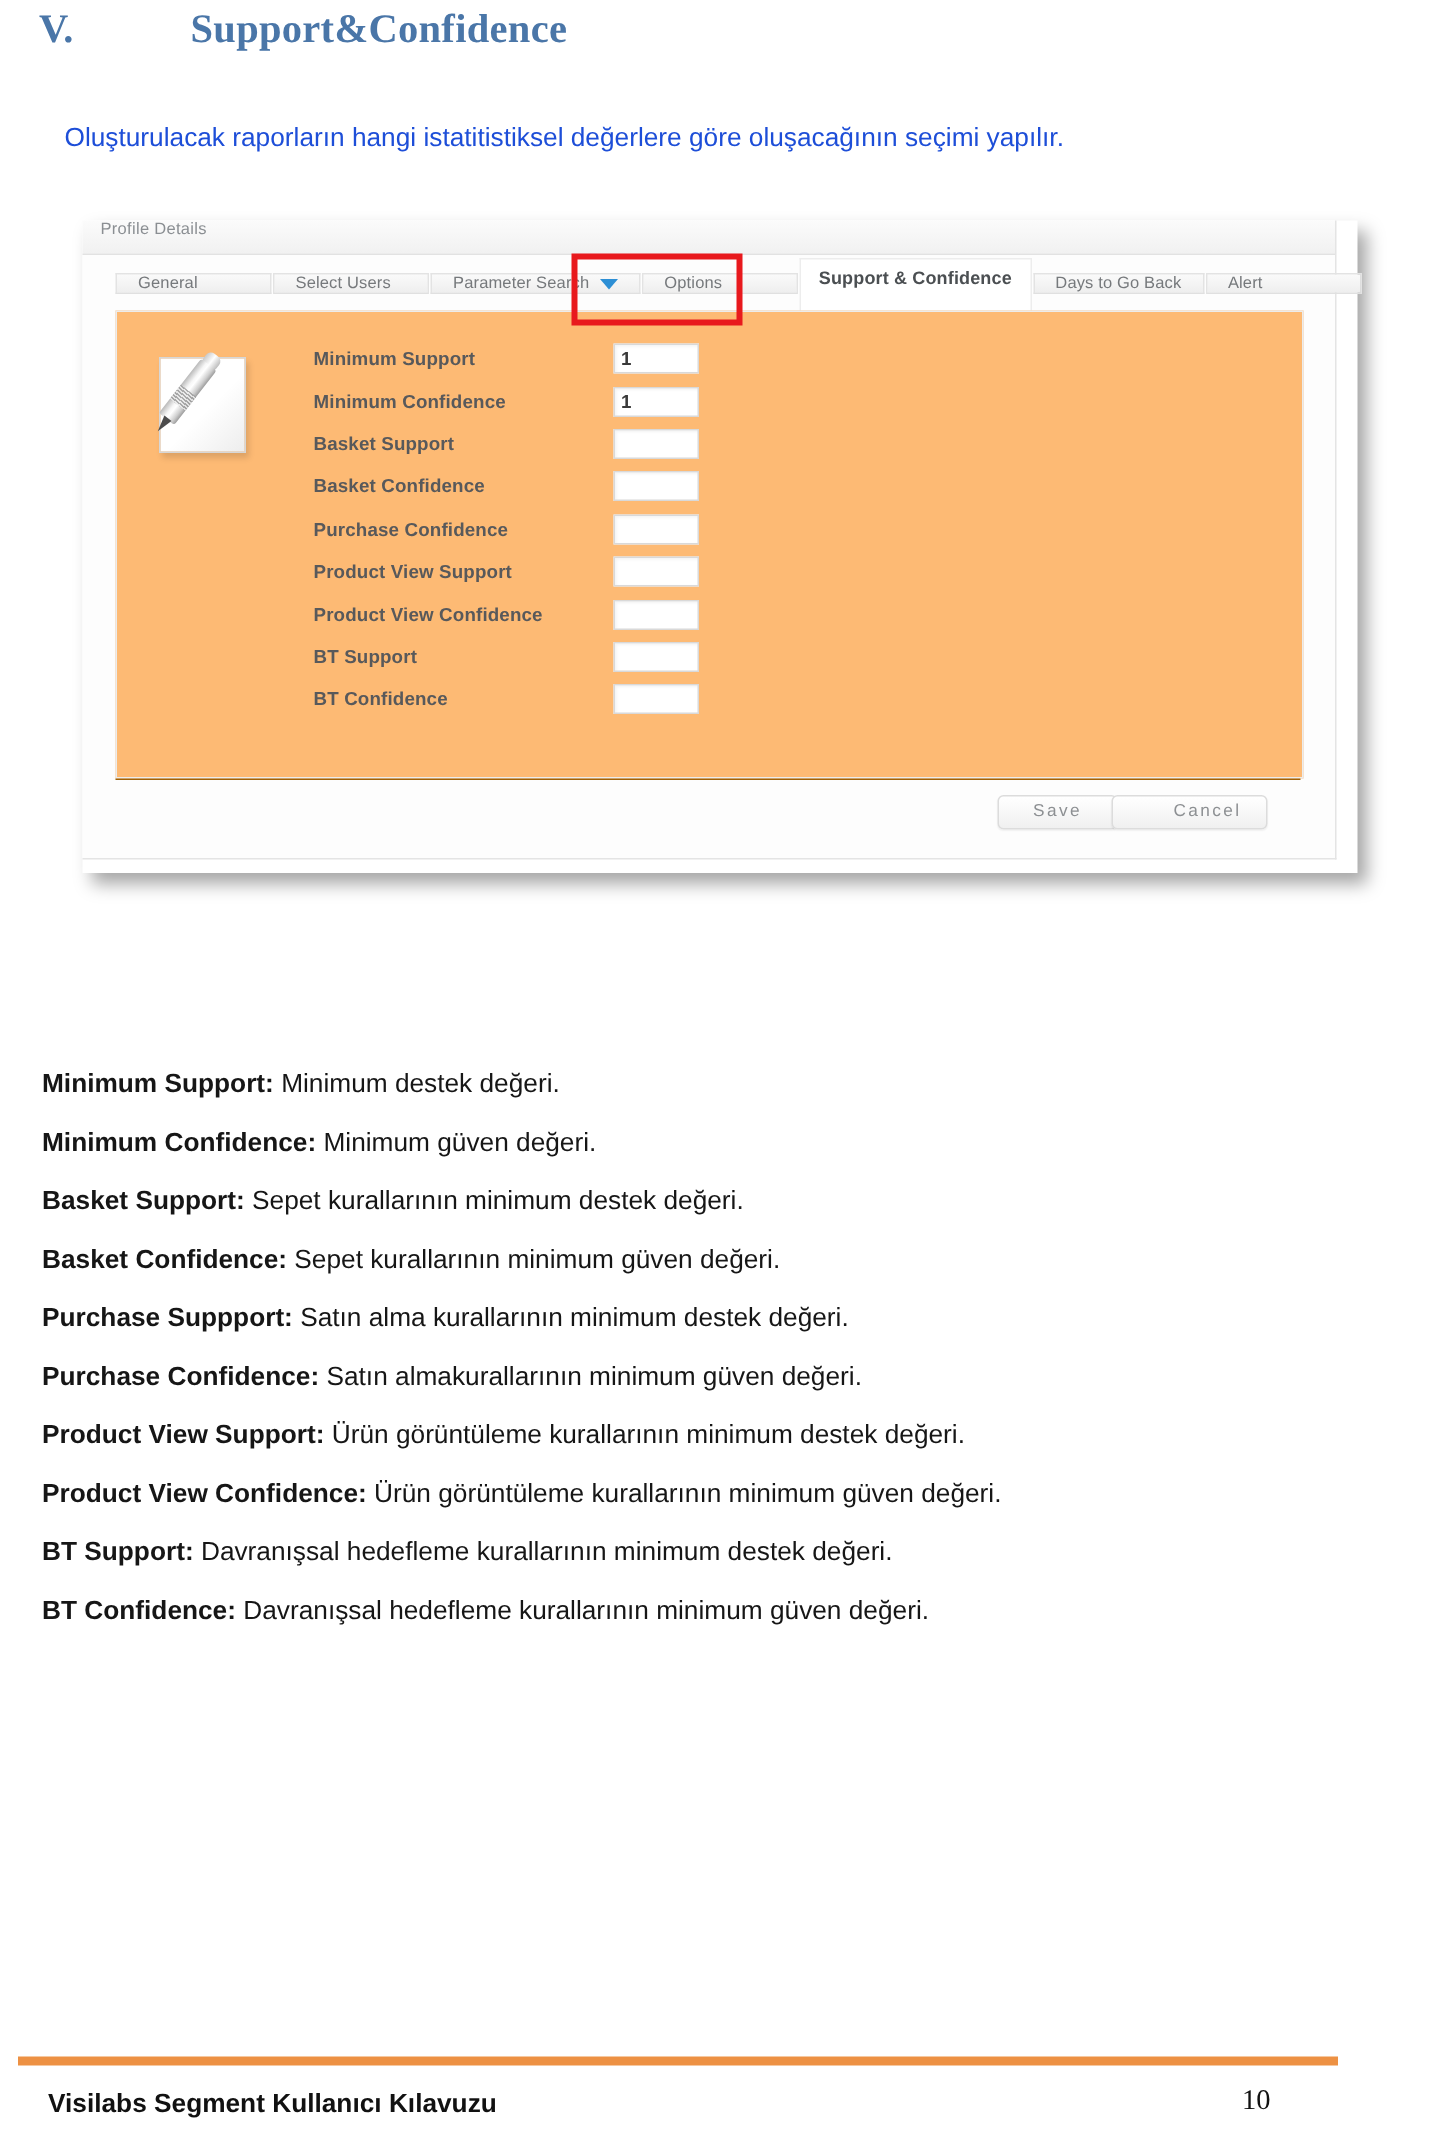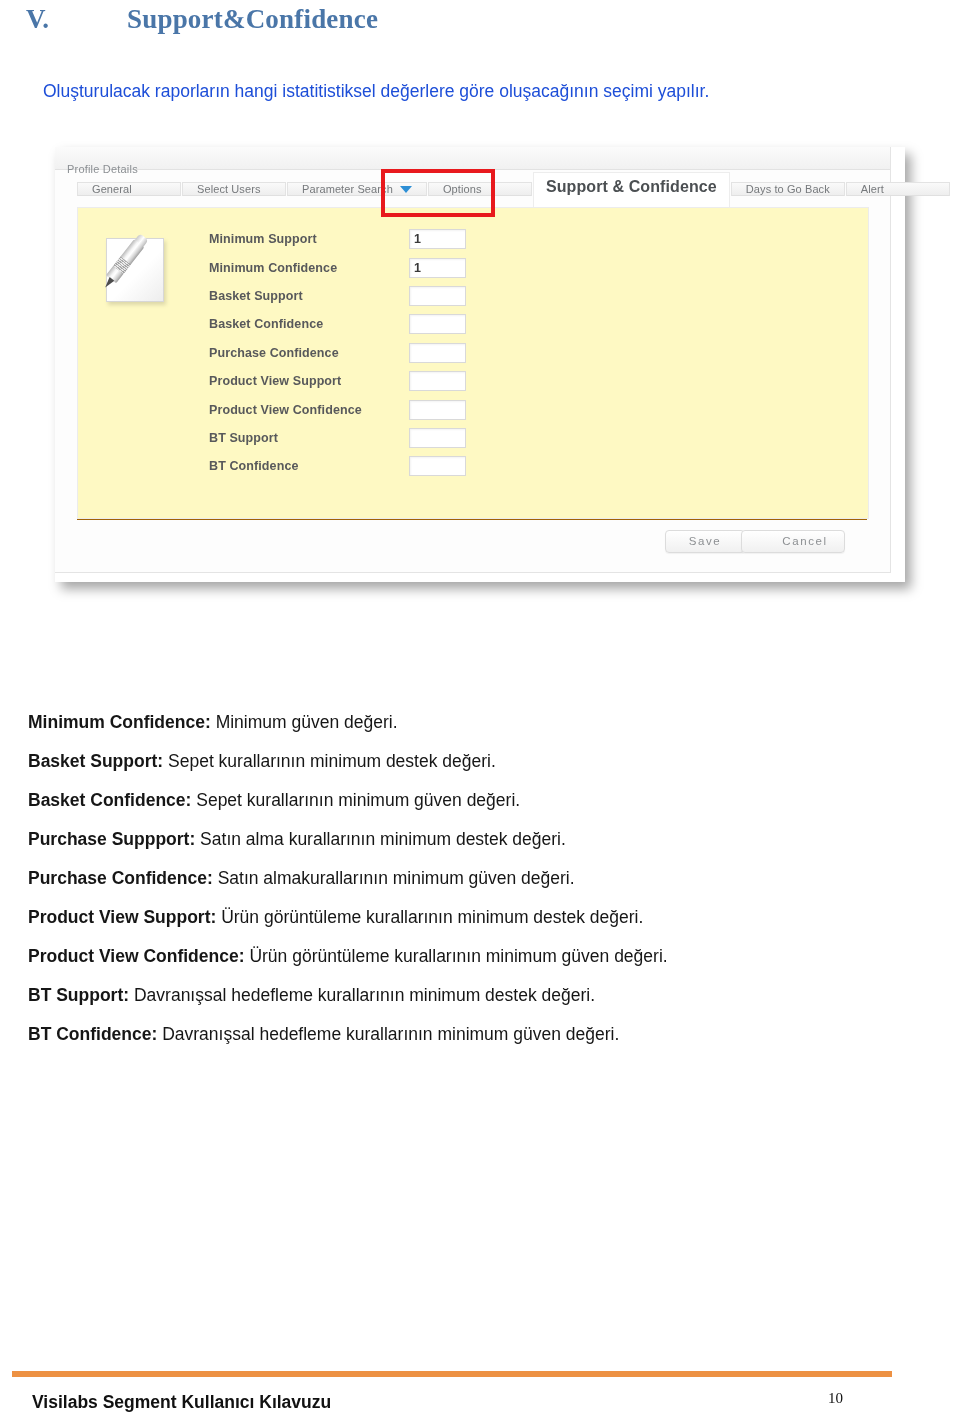--- a/index.html
+++ b/index.html
@@ -68,21 +68,21 @@
     position: absolute;
     left: 0; top: 0;
     width: 100%;
     height: 22px;
     background: linear-gradient(to bottom, #fbfbfb, #f1f1f1);
     border-bottom: 1px solid #e2e2e2;
   }
   .shot-title {
     position: absolute;
     left: 12px;
-    top: 16px;
+    top: 0;
     font-size: 11px;
     color: #8b8f93;
     letter-spacing: .2px;
     text-align: right;
   }
 
   
   .tabstrip {
     position: absolute;
     left: 22px;
@@ -113,21 +113,21 @@
     border-left: 6px solid transparent;
     border-right: 6px solid transparent;
     border-top: 7px solid #2d8fd5;
   }
   .tab.active {
     background: #ffffff;
     border: 1px solid #ededed;
     border-bottom: 1px solid #ffffff;
     color: #4b4f52;
     font-weight: bold;
-    font-size: 16px;
+    font-size: 12px;
     line-height: 1.18;
     display: block;
     padding: 5px 12px 0 12px;
     min-width: 92px;
     height: 40px;
     margin-top: -10px;
     box-sizing: border-box;
   }
   .tab-highlight {
     position: absolute;
@@ -140,21 +140,21 @@
     z-index: 5;
   }
 
   
   .pane {
     position: absolute;
     left: 22px;
     top: 60px;
     width: 790px;
     height: 310px;
-    background: #fef9c3;
+    background: #fdba74;
     border: 1px solid #ececec;
   }
   .doc-icon {
     position: absolute;
     left: 28px;
     top: 22px;
     width: 66px;
     height: 74px;
   }
   .doc-icon .sheet {
@@ -300,21 +300,21 @@
     top: 1392px;
     font-size: 17.5px;
     color: #111111;
     font-weight: bold;
   }
   .footer-page {
     position: absolute;
     left: 828px;
     top: 1390px;
     font-family: "Liberation Serif", serif;
-    font-size: 15px;
+    font-size: 19px;
     color: #111111;
   }
 </style>
 </head>
 <body>
 
 <div class="doc-heading">
   <span class="numeral">V.</span><span>Support&amp;Confidence</span>
 </div>
 
@@ -407,20 +407,21 @@
 
     <div class="pane-footer">
       <div class="btn save">Save</div>
       <div class="btn cancel">Cancel</div>
     </div>
 
   </div>
 </div>
 
 <div class="defs">
+  <div class="def"><b>Minimum Support:</b><span> Minimum destek değeri.</span></div>
   <div class="def"><b>Minimum Confidence:</b><span> Minimum güven değeri.</span></div>
   <div class="def"><b>Basket Support:</b><span> Sepet kurallarının minimum destek değeri.</span></div>
   <div class="def"><b>Basket Confidence:</b><span> Sepet kurallarının minimum güven değeri.</span></div>
   <div class="def"><b>Purchase Suppport:</b><span> Satın alma kurallarının minimum destek değeri.</span></div>
   <div class="def"><b>Purchase Confidence:</b><span> Satın almakurallarının minimum güven değeri.</span></div>
   <div class="def"><b>Product View Support:</b><span> Ürün görüntüleme kurallarının minimum destek değeri.</span></div>
   <div class="def"><b>Product View Confidence:</b><span> Ürün görüntüleme kurallarının minimum güven değeri.</span></div>
   <div class="def"><b>BT Support:</b><span> Davranışsal hedefleme kurallarının minimum destek değeri.</span></div>
   <div class="def"><b>BT Confidence:</b><span> Davranışsal hedefleme kurallarının minimum güven değeri.</span></div>
 </div>

